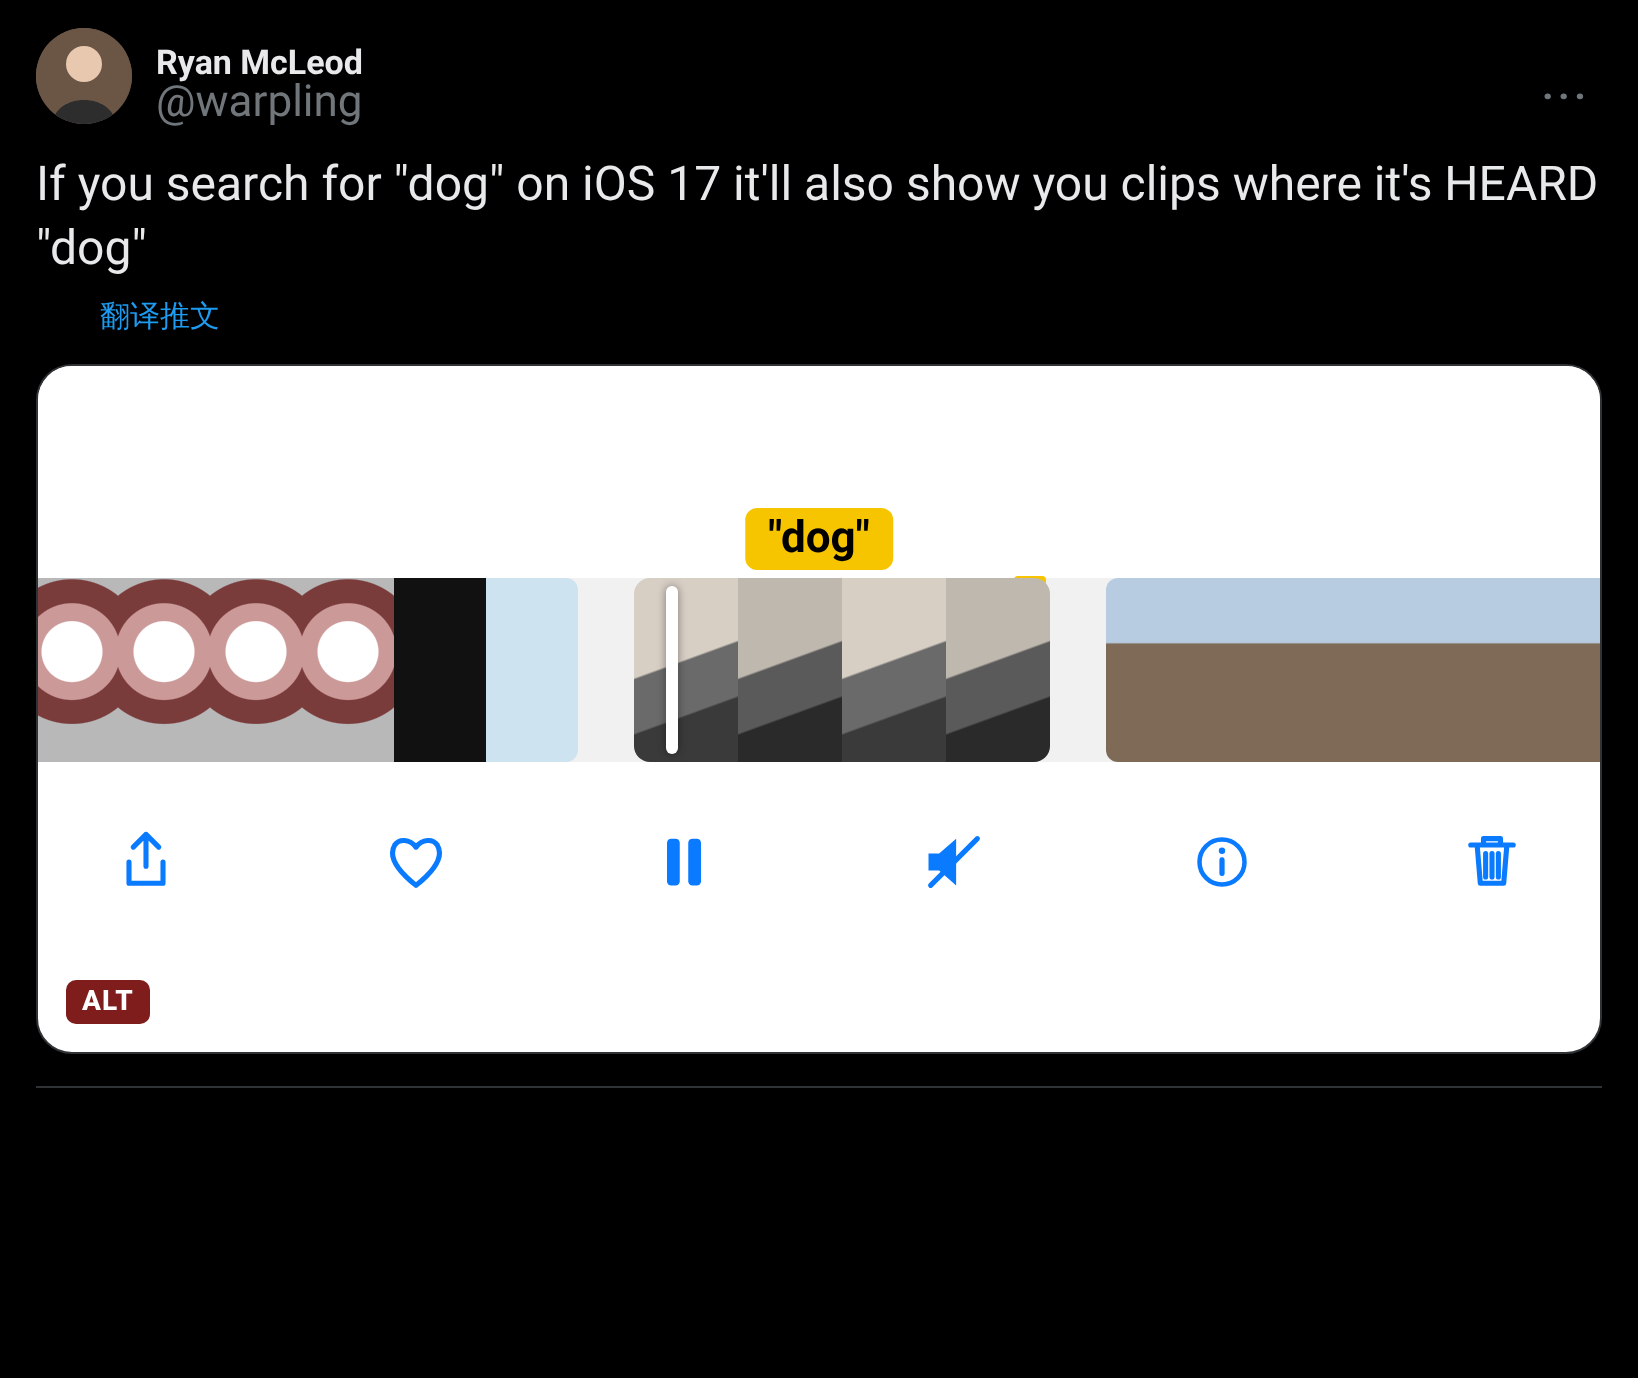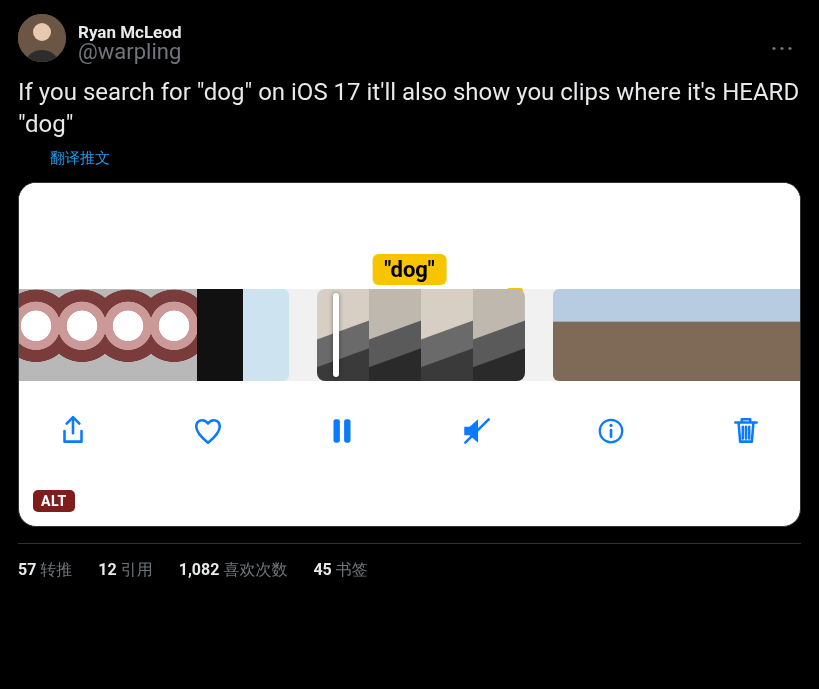--- a/index.html
+++ b/index.html
@@ -286,28 +286,14 @@
           </svg>
       </div>
     </div>
 
     <div class="alt-badge">ALT</div>
   </div>
 
 
   <div class="divider"></div>
 
-  <div class="stats">
-    <div>
-      <span class="num">57</span><span>转推</span>
-    </div>
-    <div>
-      <span class="num">12</span><span>引用</span>
-    </div>
-    <div>
-      <span class="num">1,082</span><span>喜欢次数</span>
-    </div>
-    <div>
-      <span class="num">45</span><span>书签</span>
-    </div>
-  </div>
 
 </div>
 
 </body></html>

